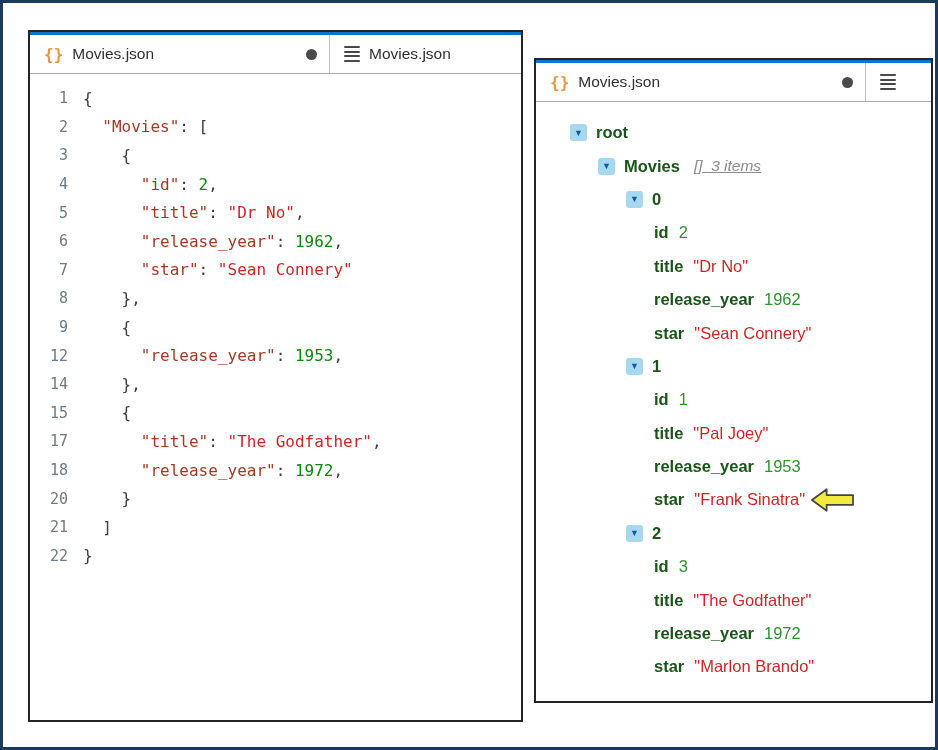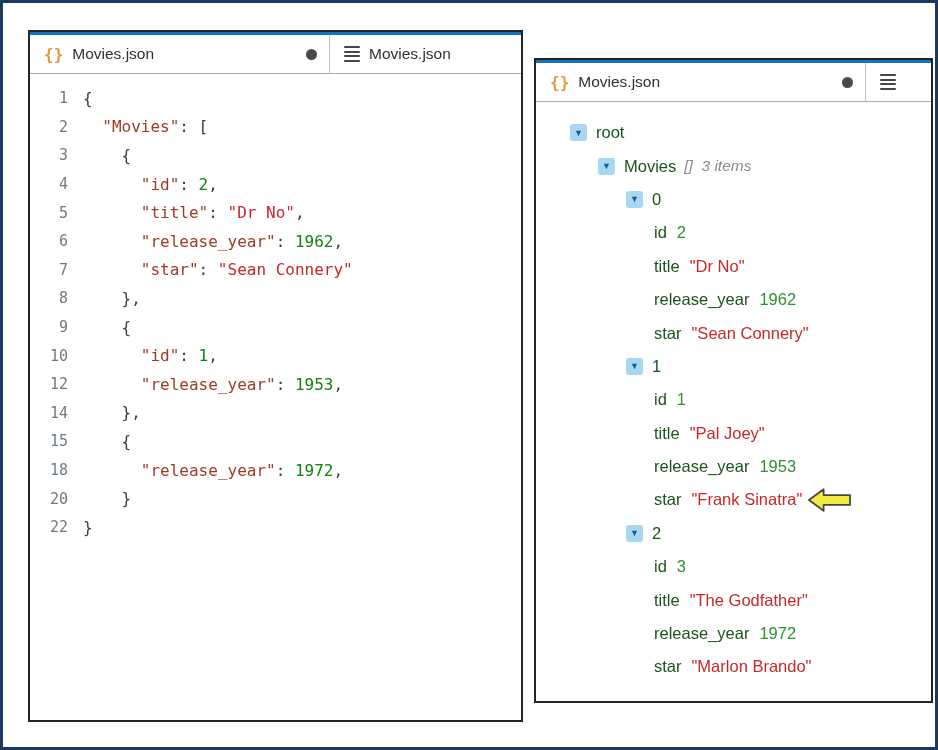--- a/index.html
+++ b/index.html
@@ -80,22 +80,22 @@
   .toggle {
     flex: none; width: 17px; height: 17px;
     border-radius: 3px;
     background: var(--toggle-bg);
     color: var(--toggle-glyph);
     font-size: 9px;
     display: flex; align-items: center; justify-content: center;
     margin-right: 9px;
     cursor: pointer;
   }
-  .tkey { font-weight: normal; color: var(--tree-key); }
-  .tmeta { margin-left: 8px; color: var(--meta); font-style: italic; font-size: 15.5px; white-space: pre; }
+  .tkey { font-weight: bold; color: var(--tree-key); }
+  .tmeta { margin-left: 14px; color: var(--meta); font-style: italic; font-size: 15.5px; white-space: pre; text-decoration: underline; }
   .tval { margin-left: 10px; }
   .tval.number { color: var(--tree-number); }
   .tval.string { color: var(--tree-string); }
 </style>
 </head>
 <body>
 
 <div class="frame">
 
   <section class="panel editor-panel">
@@ -118,26 +118,27 @@
     <div class="editor" id="editor-lines">
         <div class="eline"><span class="ln">1</span><span class="codetext"><span class="t-p">{</span></span></div>
         <div class="eline"><span class="ln">2</span><span class="codetext"><span class="t-p">  </span><span class="t-k">"Movies"</span><span class="t-p">: [</span></span></div>
         <div class="eline"><span class="ln">3</span><span class="codetext"><span class="t-p">    {</span></span></div>
         <div class="eline"><span class="ln">4</span><span class="codetext"><span class="t-p">      </span><span class="t-k">"id"</span><span class="t-p">: </span><span class="t-n">2</span><span class="t-p">,</span></span></div>
         <div class="eline"><span class="ln">5</span><span class="codetext"><span class="t-p">      </span><span class="t-k">"title"</span><span class="t-p">: </span><span class="t-s">"Dr No"</span><span class="t-p">,</span></span></div>
         <div class="eline"><span class="ln">6</span><span class="codetext"><span class="t-p">      </span><span class="t-k">"release_year"</span><span class="t-p">: </span><span class="t-n">1962</span><span class="t-p">,</span></span></div>
         <div class="eline"><span class="ln">7</span><span class="codetext"><span class="t-p">      </span><span class="t-k">"star"</span><span class="t-p">: </span><span class="t-s">"Sean Connery"</span></span></div>
         <div class="eline"><span class="ln">8</span><span class="codetext"><span class="t-p">    },</span></span></div>
         <div class="eline"><span class="ln">9</span><span class="codetext"><span class="t-p">    {</span></span></div>
-        <div class="eline"><span class="ln">10</span><span class="codetext"><span class="t-p">      </span><span class="t-k">"id"</span><span class="t-p">: </span><span class="t-n">1</span><span class="t-p">,</span></span></div>
         <div class="eline"><span class="ln">12</span><span class="codetext"><span class="t-p">      </span><span class="t-k">"release_year"</span><span class="t-p">: </span><span class="t-n">1953</span><span class="t-p">,</span></span></div>
         <div class="eline"><span class="ln">14</span><span class="codetext"><span class="t-p">    },</span></span></div>
         <div class="eline"><span class="ln">15</span><span class="codetext"><span class="t-p">    {</span></span></div>
+        <div class="eline"><span class="ln">17</span><span class="codetext"><span class="t-p">      </span><span class="t-k">"title"</span><span class="t-p">: </span><span class="t-s">"The Godfather"</span><span class="t-p">,</span></span></div>
         <div class="eline"><span class="ln">18</span><span class="codetext"><span class="t-p">      </span><span class="t-k">"release_year"</span><span class="t-p">: </span><span class="t-n">1972</span><span class="t-p">,</span></span></div>
         <div class="eline"><span class="ln">20</span><span class="codetext"><span class="t-p">    }</span></span></div>
+        <div class="eline"><span class="ln">21</span><span class="codetext"><span class="t-p">  ]</span></span></div>
         <div class="eline"><span class="ln">22</span><span class="codetext"><span class="t-p">}</span></span></div>
       </div>
   </section>
 
   <section class="panel tree-panel">
     <header class="tabbar">
       <div class="tab tab-fixed-r">
         <span class="json-icon">{}</span>
         <span class="tab-label">Movies.json</span>
         <span class="mod-dot"></span>

